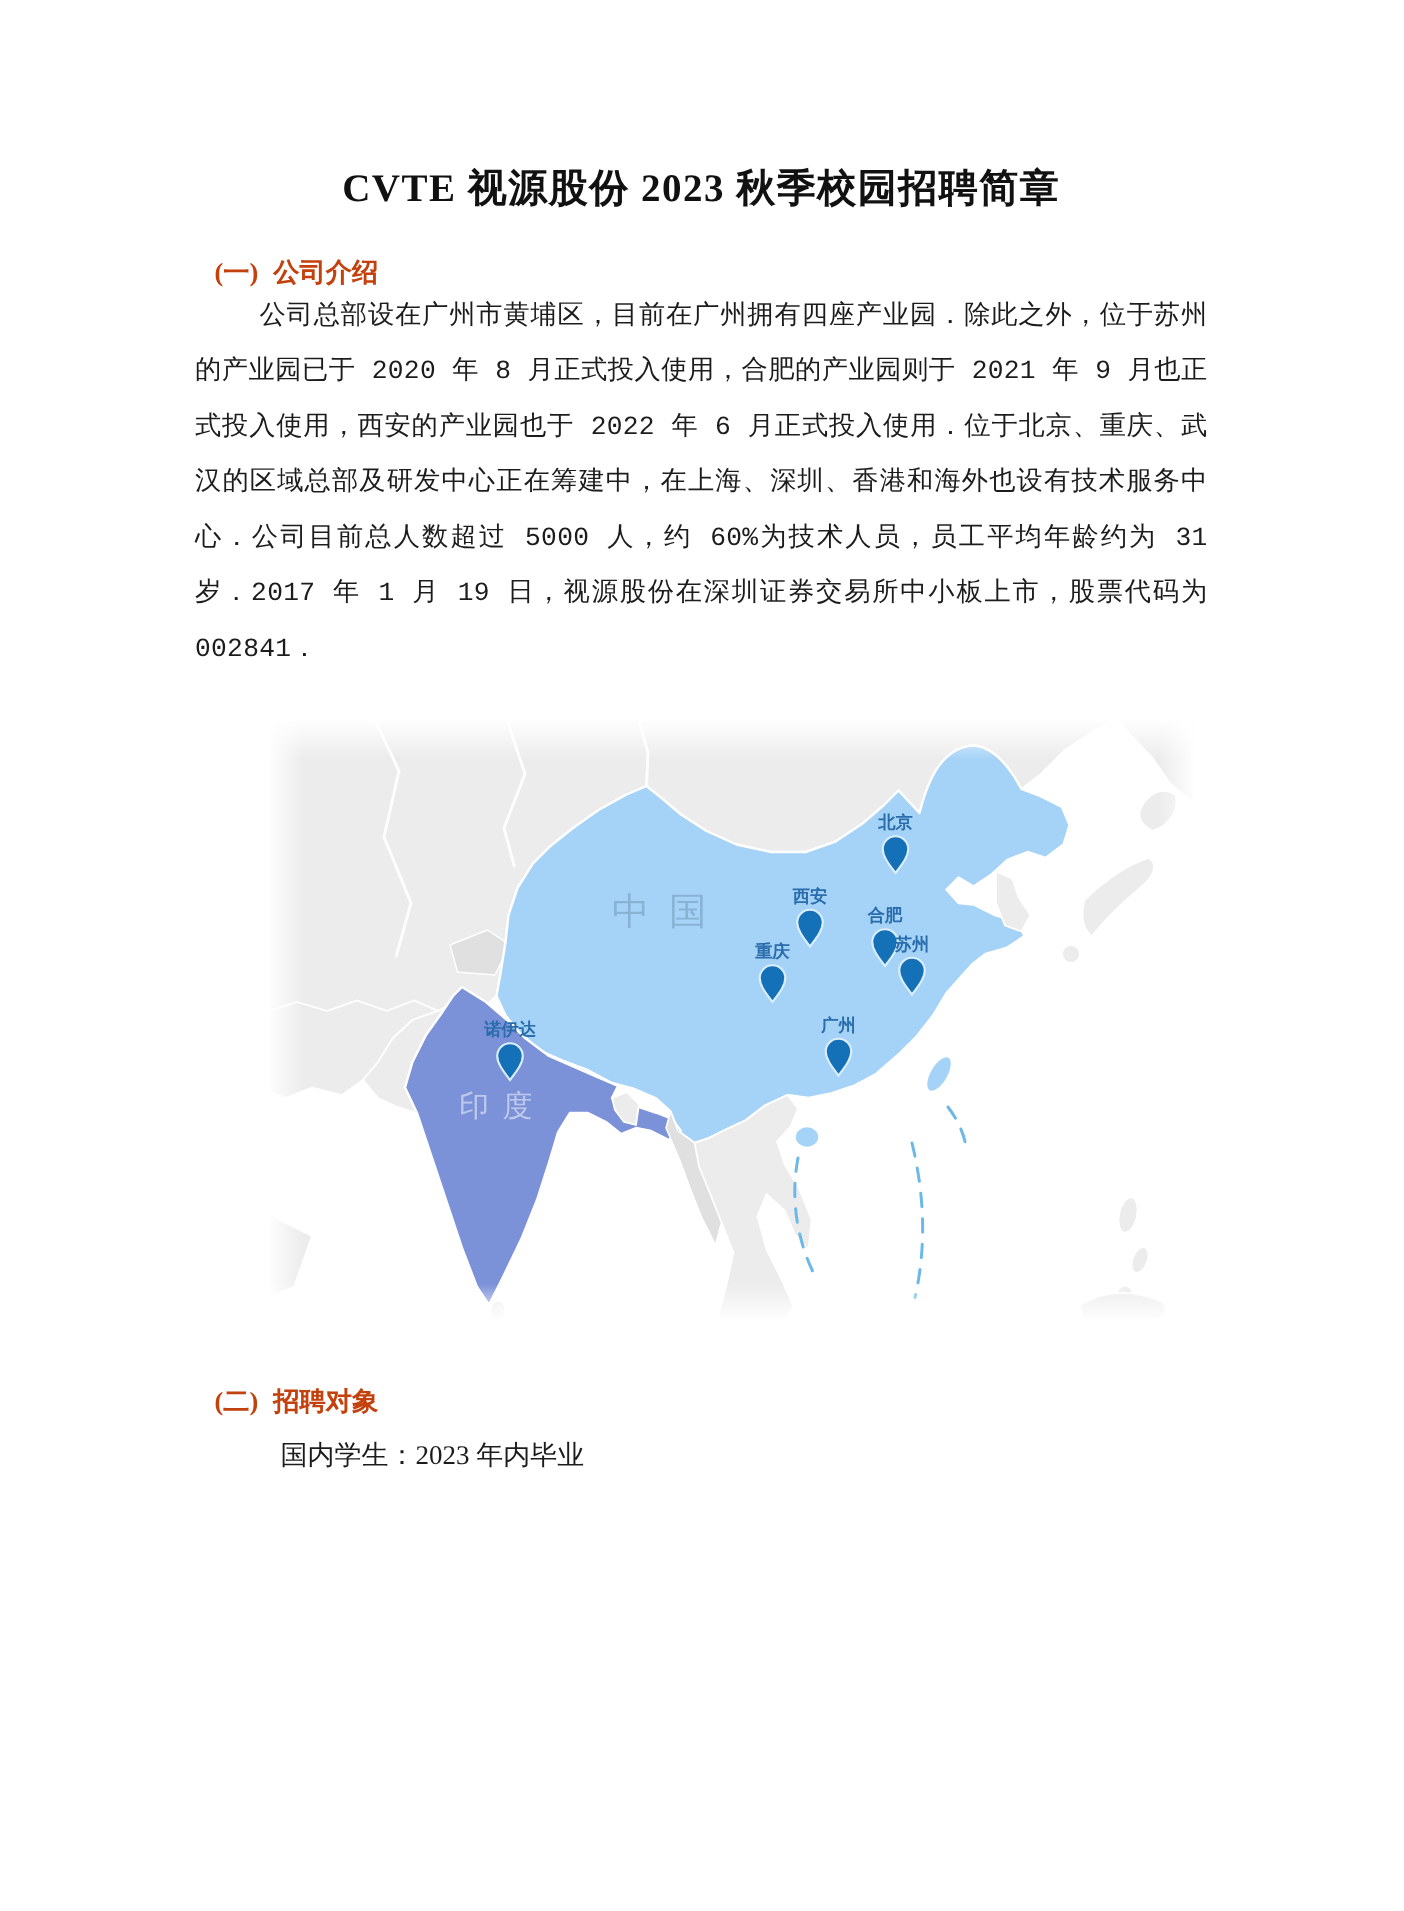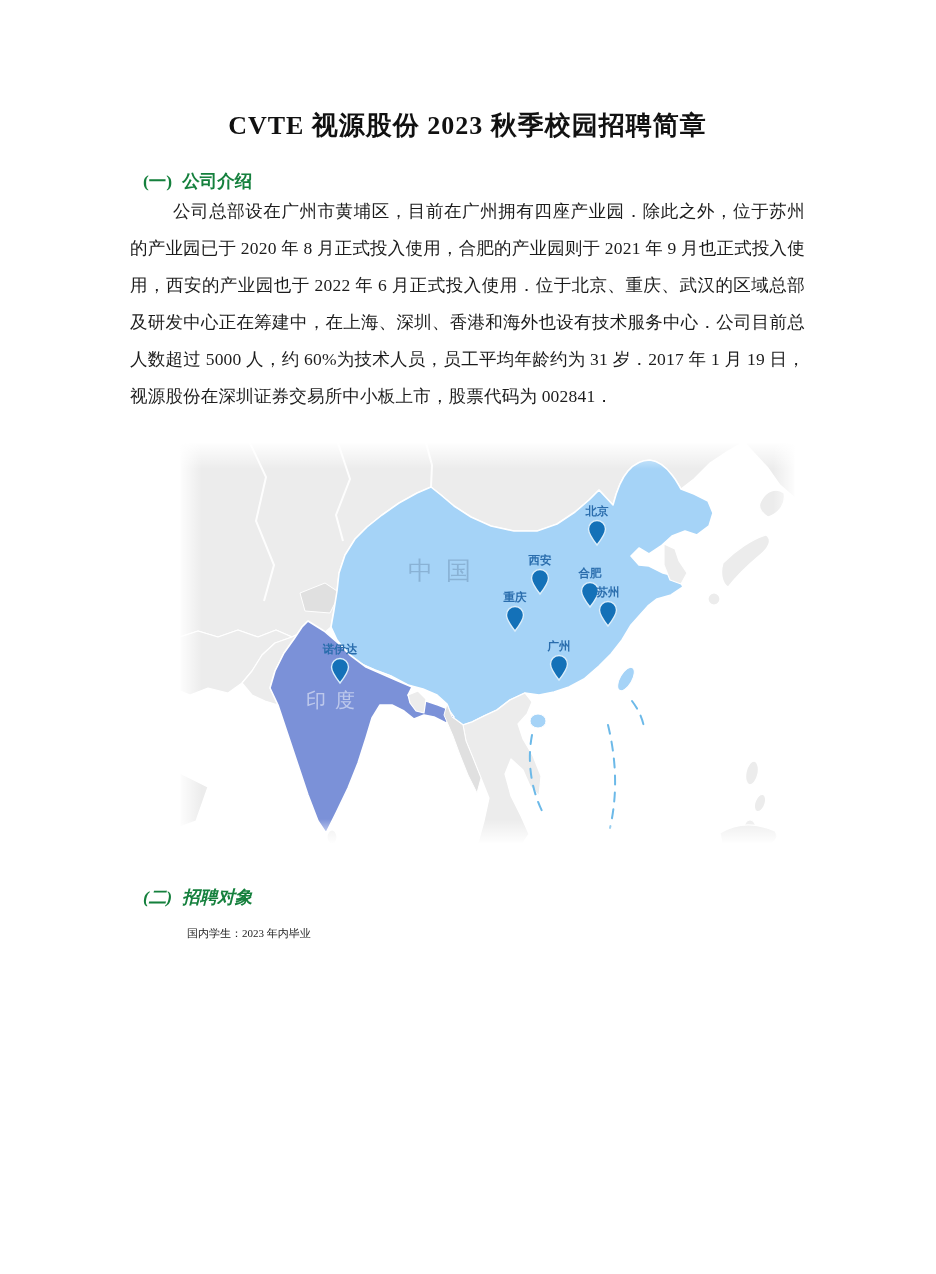--- a/index.html
+++ b/index.html
@@ -14,45 +14,45 @@
     color:#1c1c1c;
   }
   .doc-title{
     margin:108px 0 0 0;
     font-size:26px;font-weight:bold;line-height:36px;
     text-align:center;color:#111;
     letter-spacing:1px;
   }
   .sec-head{
     margin:25px 0 0 13px;
-    font-size:17.5px;font-weight:bold;line-height:24px;color:#15803d;
+    font-size:17.5px;font-weight:bold;line-height:24px;color:#c2410c;
   }
   .sec-head .num{margin-right:10px;}
   .para{
     margin:12px 0 0 0;
     font-size:17.5px;line-height:37px;
     text-align:justify;text-indent:43px;
     letter-spacing:.2px;
   }
-  .para.second{margin-top:0;}
+  .para.second{margin-top:0;font-family:Liberation Mono, monospace;}
   .map-wrap{
     position:relative;
     width:615px;height:400px;
     margin:28px 0 0 50px;
   }
   .map-wrap svg{display:block;width:615px;height:400px;}
   .fade{position:absolute;pointer-events:none;}
   .fade-top{left:0;top:0;width:100%;height:26px;background:linear-gradient(to bottom,rgba(255,255,255,.95),rgba(255,255,255,0));}
   .fade-bottom{left:0;bottom:0;width:100%;height:24px;background:linear-gradient(to top,rgba(255,255,255,.95),rgba(255,255,255,0));}
   .fade-left{left:0;top:0;width:22px;height:100%;background:linear-gradient(to right,rgba(255,255,255,.9),rgba(255,255,255,0));}
   .fade-right{right:0;top:0;width:22px;height:100%;background:linear-gradient(to left,rgba(255,255,255,.9),rgba(255,255,255,0));}
-  .sec-head.sec2{margin-top:42px;font-style:italic;}
+  .sec-head.sec2{margin-top:42px;}
   .sub-lines{
     margin:6px 0 0 0;padding-left:57px;
-    font-size:11px;line-height:37px;
+    font-size:18px;line-height:37px;
   }
   
   .land{fill:#ececec;stroke:#ffffff;stroke-width:1.2;stroke-linejoin:round;}
   .land-dark{fill:#e0e0e0;stroke:#ffffff;stroke-width:1;stroke-linejoin:round;}
   .china{fill:#a5d3f7;stroke:#ffffff;stroke-width:1.6;stroke-linejoin:round;}
   .india{fill:#7b91d8;stroke:#ffffff;stroke-width:1.6;stroke-linejoin:round;}
   .isle-blue{fill:#a5d3f7;stroke:#ffffff;stroke-width:1;}
   .inner-border{fill:none;stroke:#ffffff;stroke-width:2;opacity:.9;}
   .dash-line{fill:none;stroke:#6cb9e8;stroke-width:2;stroke-dasharray:9 8;stroke-linecap:round;}
   .cn-label{font-family:"Liberation Sans","DejaVu Sans",sans-serif;font-size:25px;fill:#6f93b5;opacity:.5;letter-spacing:13px;}

